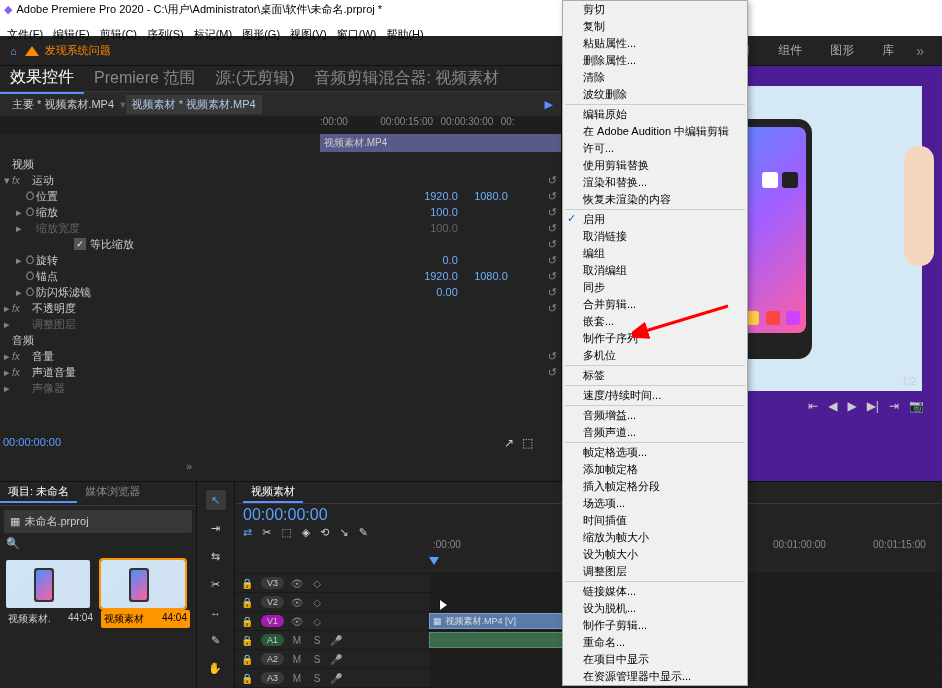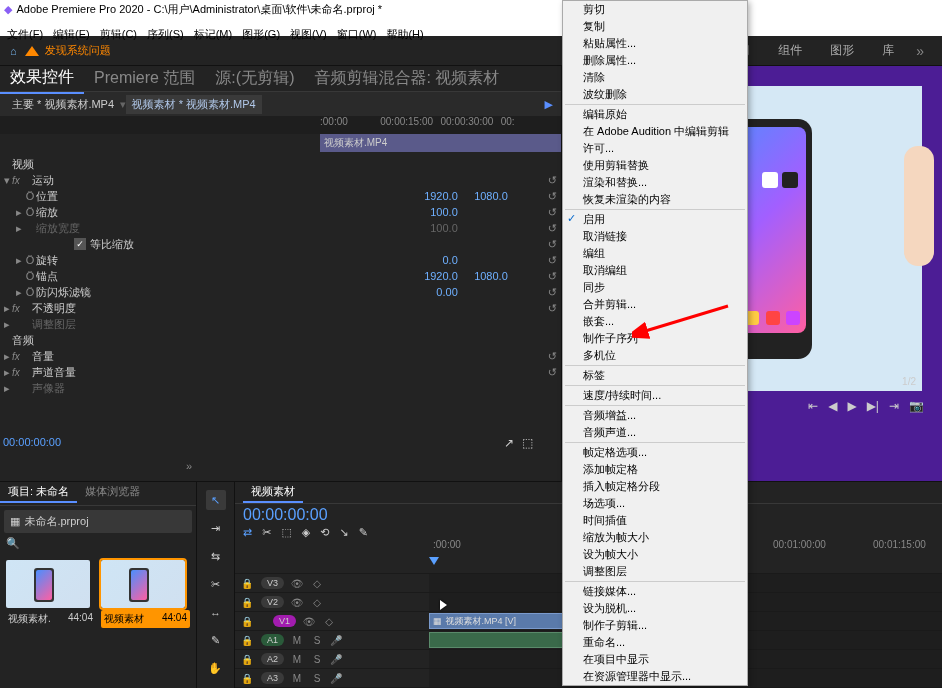--- a/index.html
+++ b/index.html
@@ -93,21 +93,21 @@
 .tl-ruler-head { display: flex; height: 18px; font-size: 10px; color: #888; }
 .tl-ruler-head span { padding-left: 4px; }
 .tl-ruler-head .rh1 { width: 140px; }
 .tl-ruler-head .rh2 { width: 200px; }
 .tl-spacer-row { height: 16px; background: #232323; position: relative; }
 .tl-spacer-row .playhead-top { position: absolute; left: 0; top: 0; width: 0; height: 0; border-left: 5px solid transparent; border-right: 5px solid transparent; border-top: 8px solid #5aa0ff; }
 .track { display: flex; height: 19px; align-items: center; border-top: 1px solid #1a1a1a; }
 .track .hdr { width: 194px; display: flex; align-items: center; gap: 6px; padding: 0 6px; font-size: 10px; }
 .track .hdr .lock, .track .hdr .mute, .track .hdr .solo, .track .hdr .eye { width: 14px; text-align: center; color: #888; }
 .track .hdr .tlabel { background: #3a3a3a; padding: 1px 6px; border-radius: 6px; font-size: 9px; }
-.track .hdr .tlabel.v1 { background: #a21caf; margin-left: 12px; }
+.track .hdr .tlabel.v1 { background: #a21caf; }
 .track .hdr .tlabel.a1 { background: #2a5a3a; }
 .track .lane { flex: 1; position: relative; height: 100%; background: #1e1e1e; }
 .clip-v { position: absolute; left: 0; width: 140px; top: 1px; bottom: 1px; background: #5a7aaa; border: 1px solid #7a9acc; font-size: 9px; color: #ddd; padding: 1px 3px; display: flex; align-items: center; gap: 4px; }
 .clip-a { position: absolute; left: 0; width: 140px; top: 1px; bottom: 1px; background: #3a6a4a; border: 1px solid #5a8a6a; }
 
 .context-menu { position: absolute; left: 562px; top: 0; width: 186px; background: #f0f0f0; color: #000; border: 1px solid #aaa; z-index: 100; box-shadow: 2px 2px 6px rgba(0,0,0,0.3); }
 .cm-item { padding: 1px 20px; font-size: 11px; white-space: nowrap; position: relative; }
 .cm-item .check { position: absolute; left: 4px; color: #0066cc; }
 .cm-sep { height: 1px; background: #ccc; margin: 1px 2px; }
 

